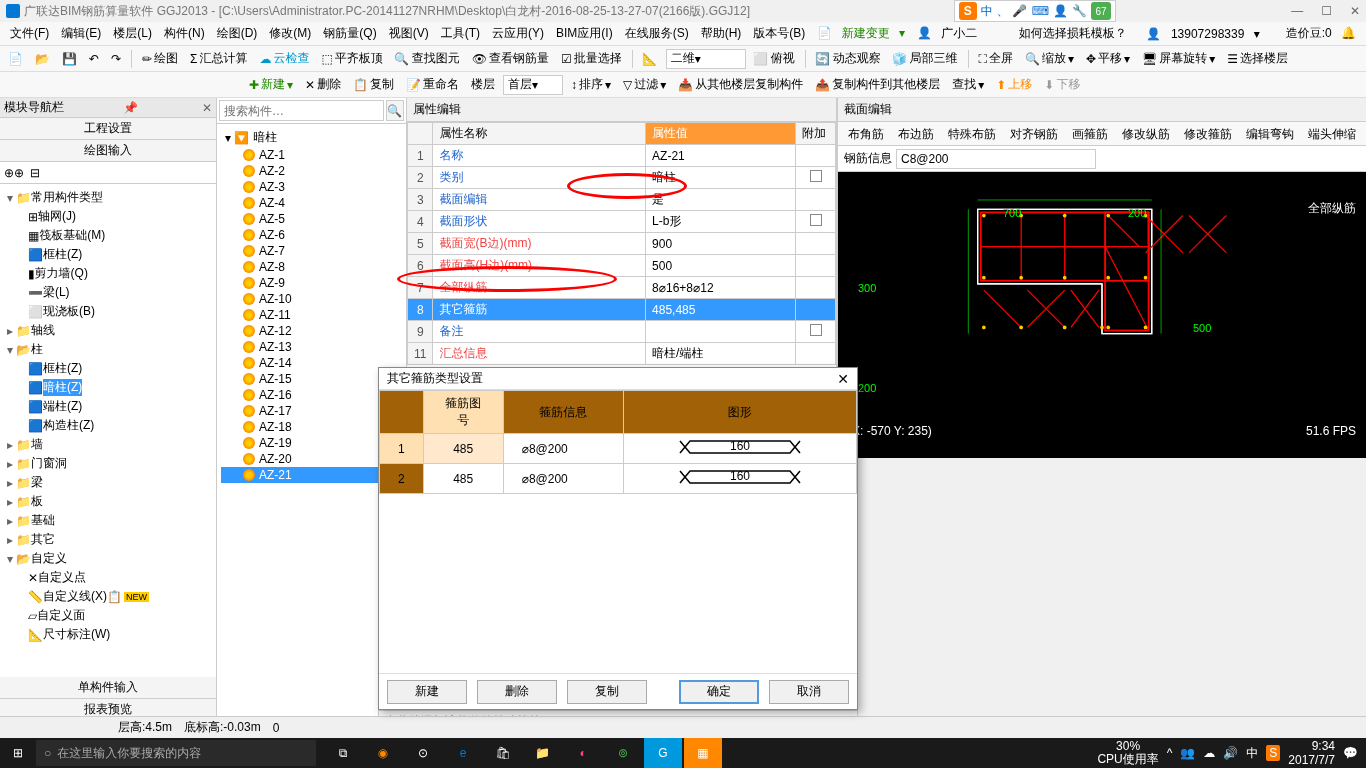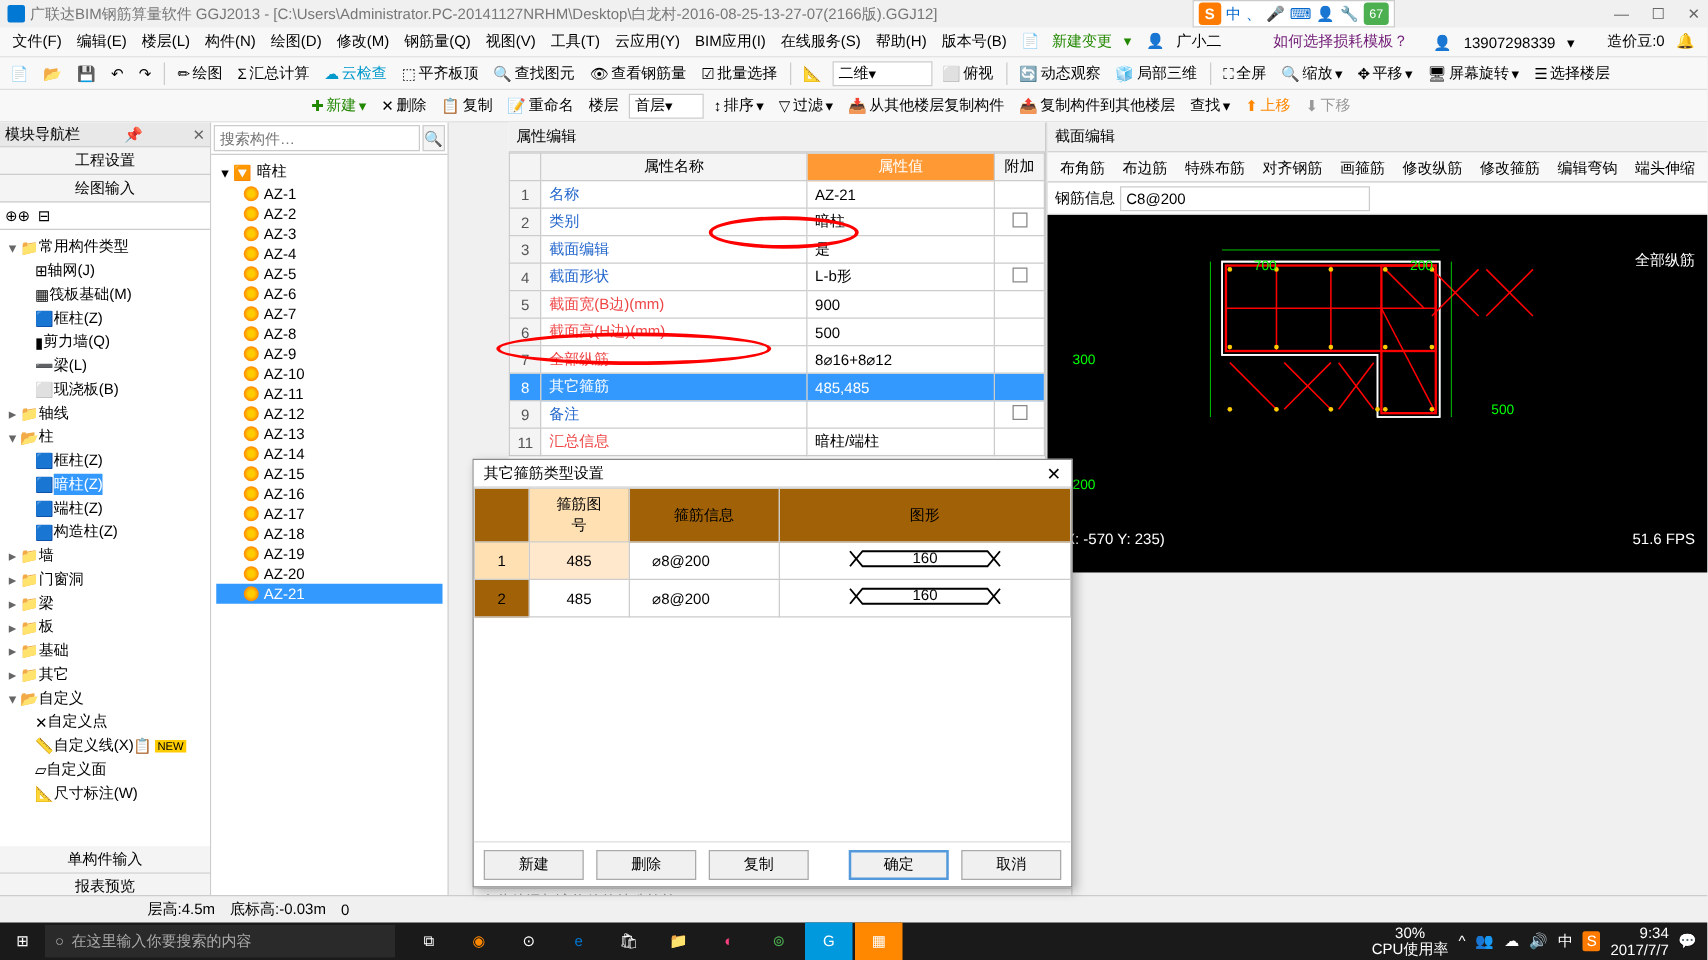--- a/index.html
+++ b/index.html
@@ -10,21 +10,21 @@
     .win-controls { margin-left: auto; display: flex; gap: 18px; color: #666; }
     .win-controls span { cursor: default; }
     
     .ime-bar { position: absolute; top: 0; right: 250px; display: flex; align-items: center; gap: 4px; height: 22px; background: #fff; padding: 0 4px; border: 1px solid #ccc; }
     .ime-s { width: 18px; height: 18px; background: #ff7b00; color: #fff; display: flex; align-items: center; justify-content: center; font-weight: bold; border-radius: 3px; }
     .ime-badge { width: 20px; height: 18px; background: #4caf50; color: #fff; display: flex; align-items: center; justify-content: center; border-radius: 3px; font-size: 10px; }
     
     .menu-bar { height: 24px; background: #f8f8f8; display: flex; align-items: center; padding: 0 4px; border-bottom: 1px solid #ddd; }
     .menu-bar span { padding: 2px 6px; cursor: default; }
     .menu-right { margin-left: auto; display: flex; gap: 8px; align-items: center; }
-    .menu-link { color: #701a75; }
+    .menu-link { color: #000000; }
     
     .toolbar1, .toolbar2 { height: 26px; background: #f8f8f8; display: flex; align-items: center; padding: 0 4px; gap: 4px; border-bottom: 1px solid #ddd; }
     .tb-btn { display: flex; align-items: center; gap: 2px; padding: 2px 4px; cursor: default; }
     .tb-sep { width: 1px; height: 18px; background: #ccc; margin: 0 2px; }
     .tb-dd { width: 80px; height: 20px; border: 1px solid #ccc; background: #fff; display: flex; align-items: center; padding: 0 4px; }
     
     .main-area { display: flex; height: calc(100% - 145px); }
     
     .nav-panel { width: 237px; background: #fff; border-right: 1px solid #ccc; display: flex; flex-direction: column; }
     .panel-header { height: 20px; background: #e8e8e8; border-bottom: 1px solid #ccc; display: flex; align-items: center; padding: 0 4px; font-size: 12px; }
@@ -44,25 +44,25 @@
     .search-row .search-btn { width: 26px; display: flex; align-items: center; justify-content: center; border: 1px solid #ccc; margin: 2px 2px 2px 0; background: #f4f4f4; }
     .az-tree { flex: 1; overflow: auto; padding: 4px; }
     .az-item { display: flex; align-items: center; padding: 1px 0 1px 22px; gap: 4px; }
     .az-root { padding-left: 4px; }
     .az-icon { width: 12px; height: 12px; background: radial-gradient(circle, #ffcc00 30%, #ff8800 70%); border-radius: 50%; }
     .az-selected { background: #3399ff; color: #fff; }
     
     .right-side { flex: 1; display: flex; flex-direction: column; position: relative; }
     
     .prop-panel { height: 360px; display: flex; }
-    .prop-left { width: 430px; border-right: 1px solid #ccc; background: #fff; margin-left: 48px; }
+    .prop-left { width: 430px; border-right: 1px solid #ccc; background: #fff; }
     .prop-header { height: 24px; background: #f0f0f0; border-bottom: 1px solid #ccc; display: flex; align-items: center; padding: 0 6px; }
     .prop-table { width: 100%; border-collapse: collapse; }
     .prop-table th, .prop-table td { border: 1px solid #ccc; padding: 2px 6px; height: 19px; text-align: left; }
-    .prop-table th { background: #f4f4f4; font-weight: normal; text-align: center; }
+    .prop-table th { background: #f4f4f4; font-weight: normal; text-align: left; }
     .prop-table .th-val { background: #ff9933; color: #fff; }
     .prop-table .row-num { width: 24px; text-align: center; background: #f4f4f4; color: #555; }
     .prop-table .pname { color: #2266cc; }
     .prop-table .pname-gray { color: #ef4444; }
     .prop-table .row-selected td { background: #3399ff; color: #fff; }
     .prop-table .checkbox-cell { text-align: center; width: 40px; }
     .cb { display: inline-block; width: 12px; height: 12px; border: 1px solid #888; background: #fff; }
     .red-circle { position: absolute; border: 3px solid red; border-radius: 50%; pointer-events: none; }
     
     .section-panel { flex: 1; background: #fff; border-left: 1px solid #ccc; display: flex; flex-direction: column; }

